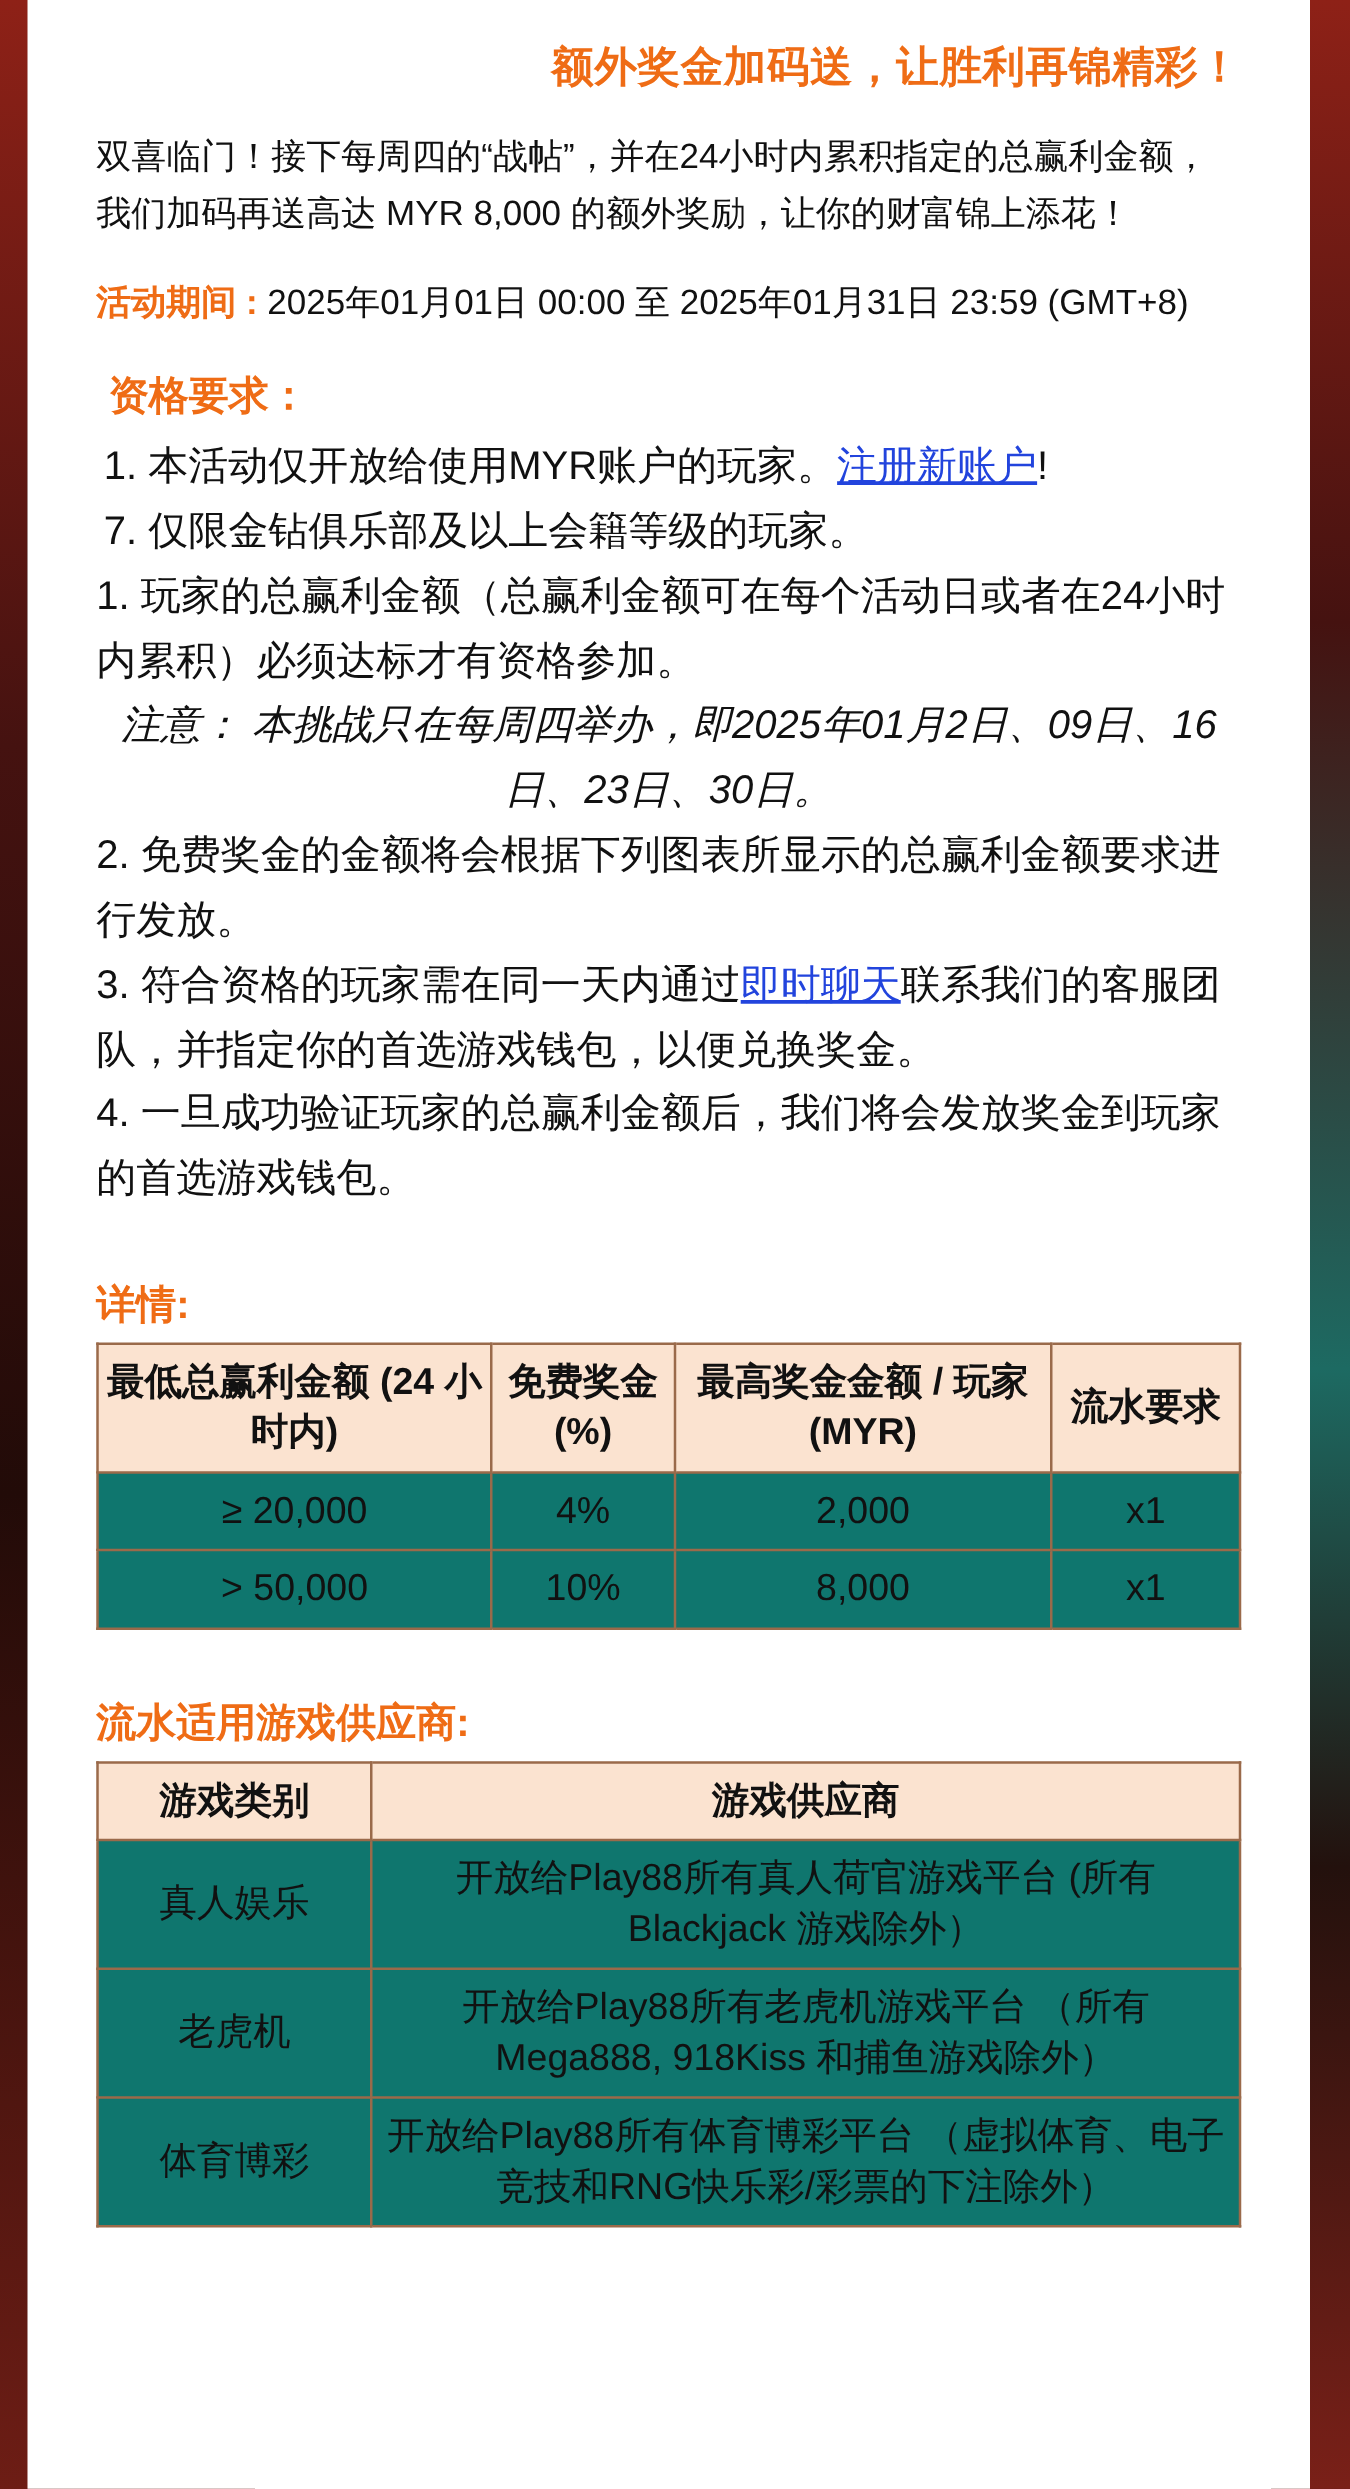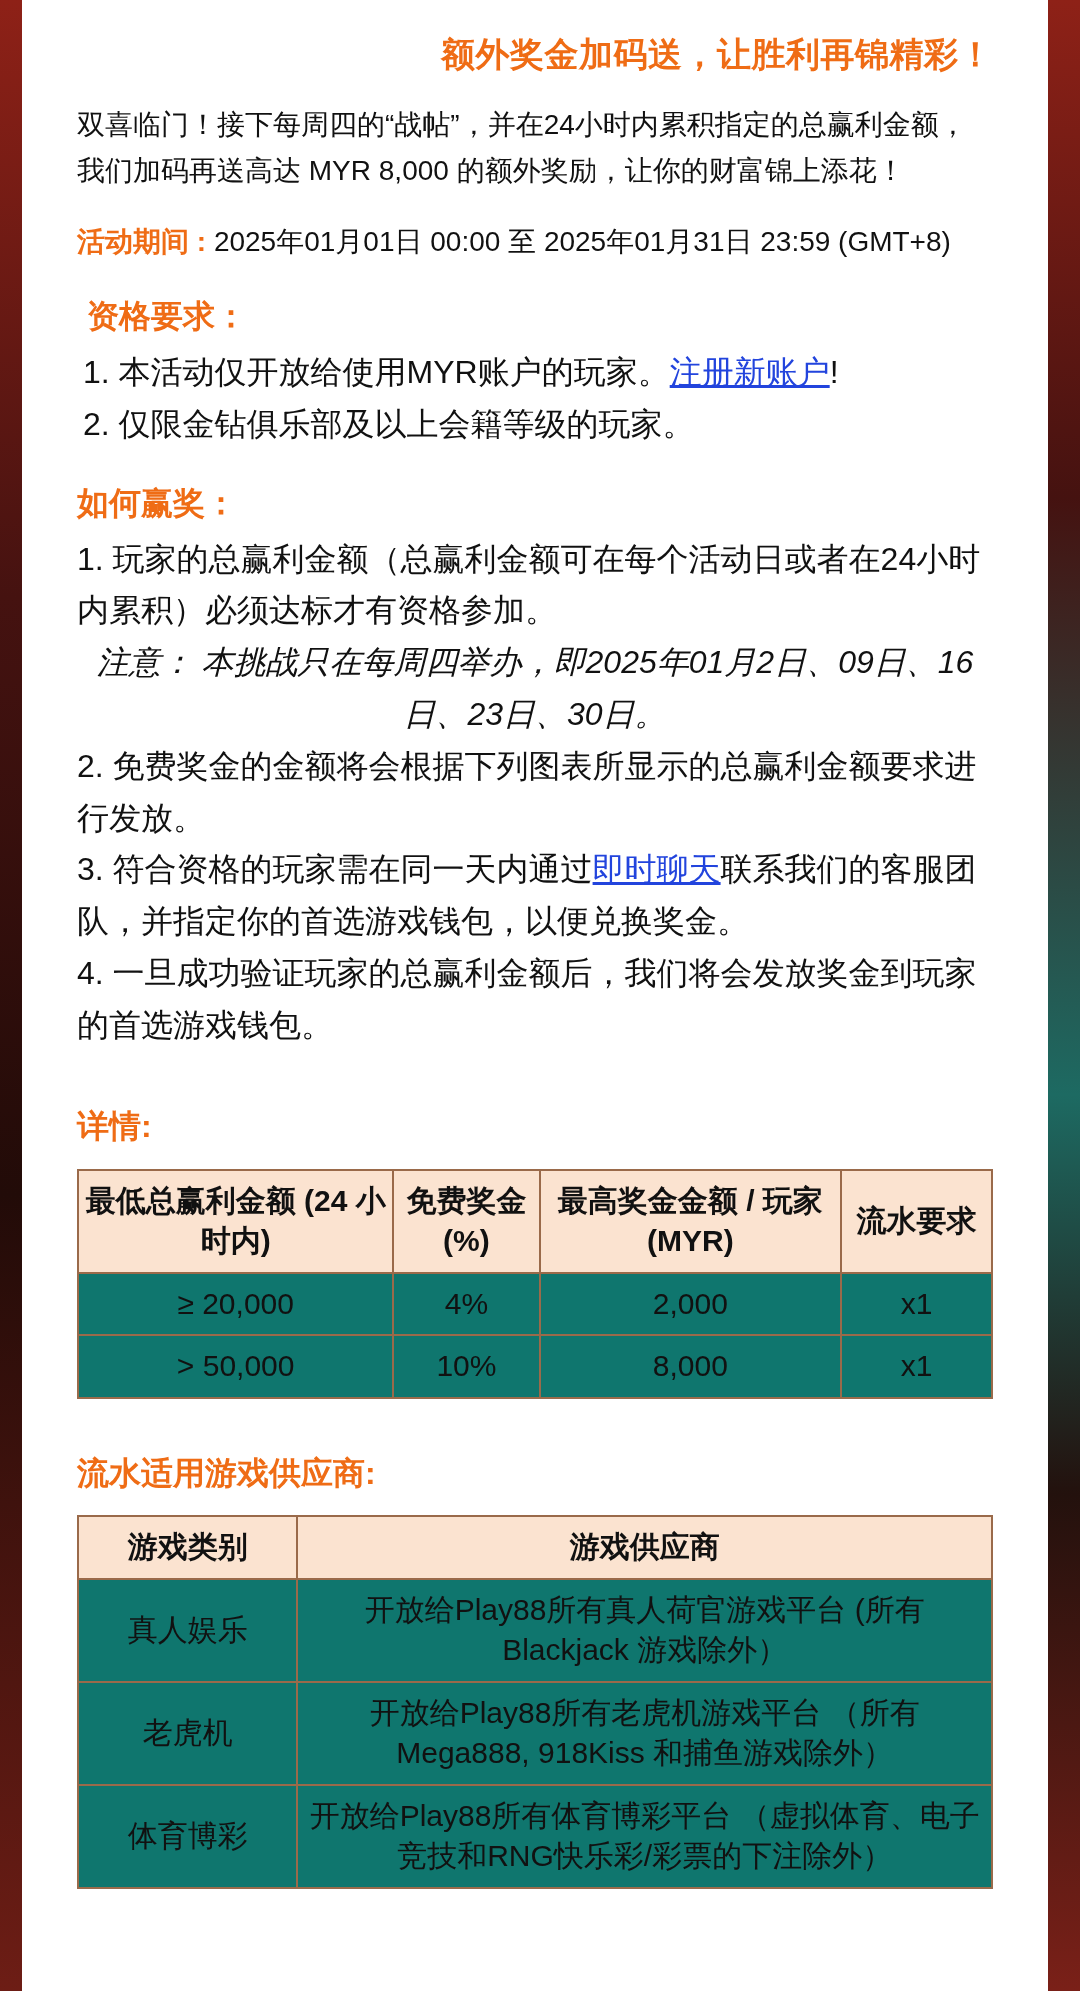--- a/index.html
+++ b/index.html
@@ -86,21 +86,21 @@
     text-align: center;
   }
   a.link {
     color: #2244dd;
     text-align: center;
   }
   .block-gap { height: 22px; }
   table.data {
     width: 100%;
     border-collapse: collapse;
-    margin-top: 20px;
+    margin-top: 8px;
     table-layout: fixed;
     padding-left: 40px;
   }
   table.data th, table.data td {
     border: 2px solid #9a6a4a;
     text-align: center;
     font-size: 30px;
     color: #111111;
     padding: 10px 6px;
     line-height: 1.35;
@@ -139,23 +139,22 @@
 
   <p class="para">
     <span class="label-orange">活动期间 :</span>
     <span>2025年01月01日 00:00 至 2025年01月31日 23:59 (GMT+8)</span>
   </p>
 
   <div class="section-title indented">资格要求：</div>
   <p class="list-line indent">
     <span>1. 本活动仅开放给使用MYR账户的玩家。</span><a class="link" href="#">注册新账户</a><span>!</span>
   </p>
-  <p class="list-line indent">2. 仅限金钻俱乐部及以上会籍等级的玩家。</p>
-
-  <div class="section-title">如何赢奖：</div>
+  <p class="list-line indent">7. 仅限金钻俱乐部及以上会籍等级的玩家。</p>
+
   <p class="list-line">1. 玩家的总赢利金额（总赢利金额可在每个活动日或者在24小时内累积）必须达标才有资格参加。</p>
   <p class="note">注意： 本挑战只在每周四举办，即2025年01月2日、09日、16日、23日、30日。</p>
   <p class="list-line">2. 免费奖金的金额将会根据下列图表所显示的总赢利金额要求进行发放。</p>
   <p class="list-line">
     <span>3. 符合资格的玩家需在同一天内通过</span><a class="link" href="#">即时聊天</a><span>联系我们的客服团队，并指定你的首选游戏钱包，以便兑换奖金。</span>
   </p>
   <p class="list-line">4. 一旦成功验证玩家的总赢利金额后，我们将会发放奖金到玩家的首选游戏钱包。</p>
 
   <div class="block-gap"></div>
 

